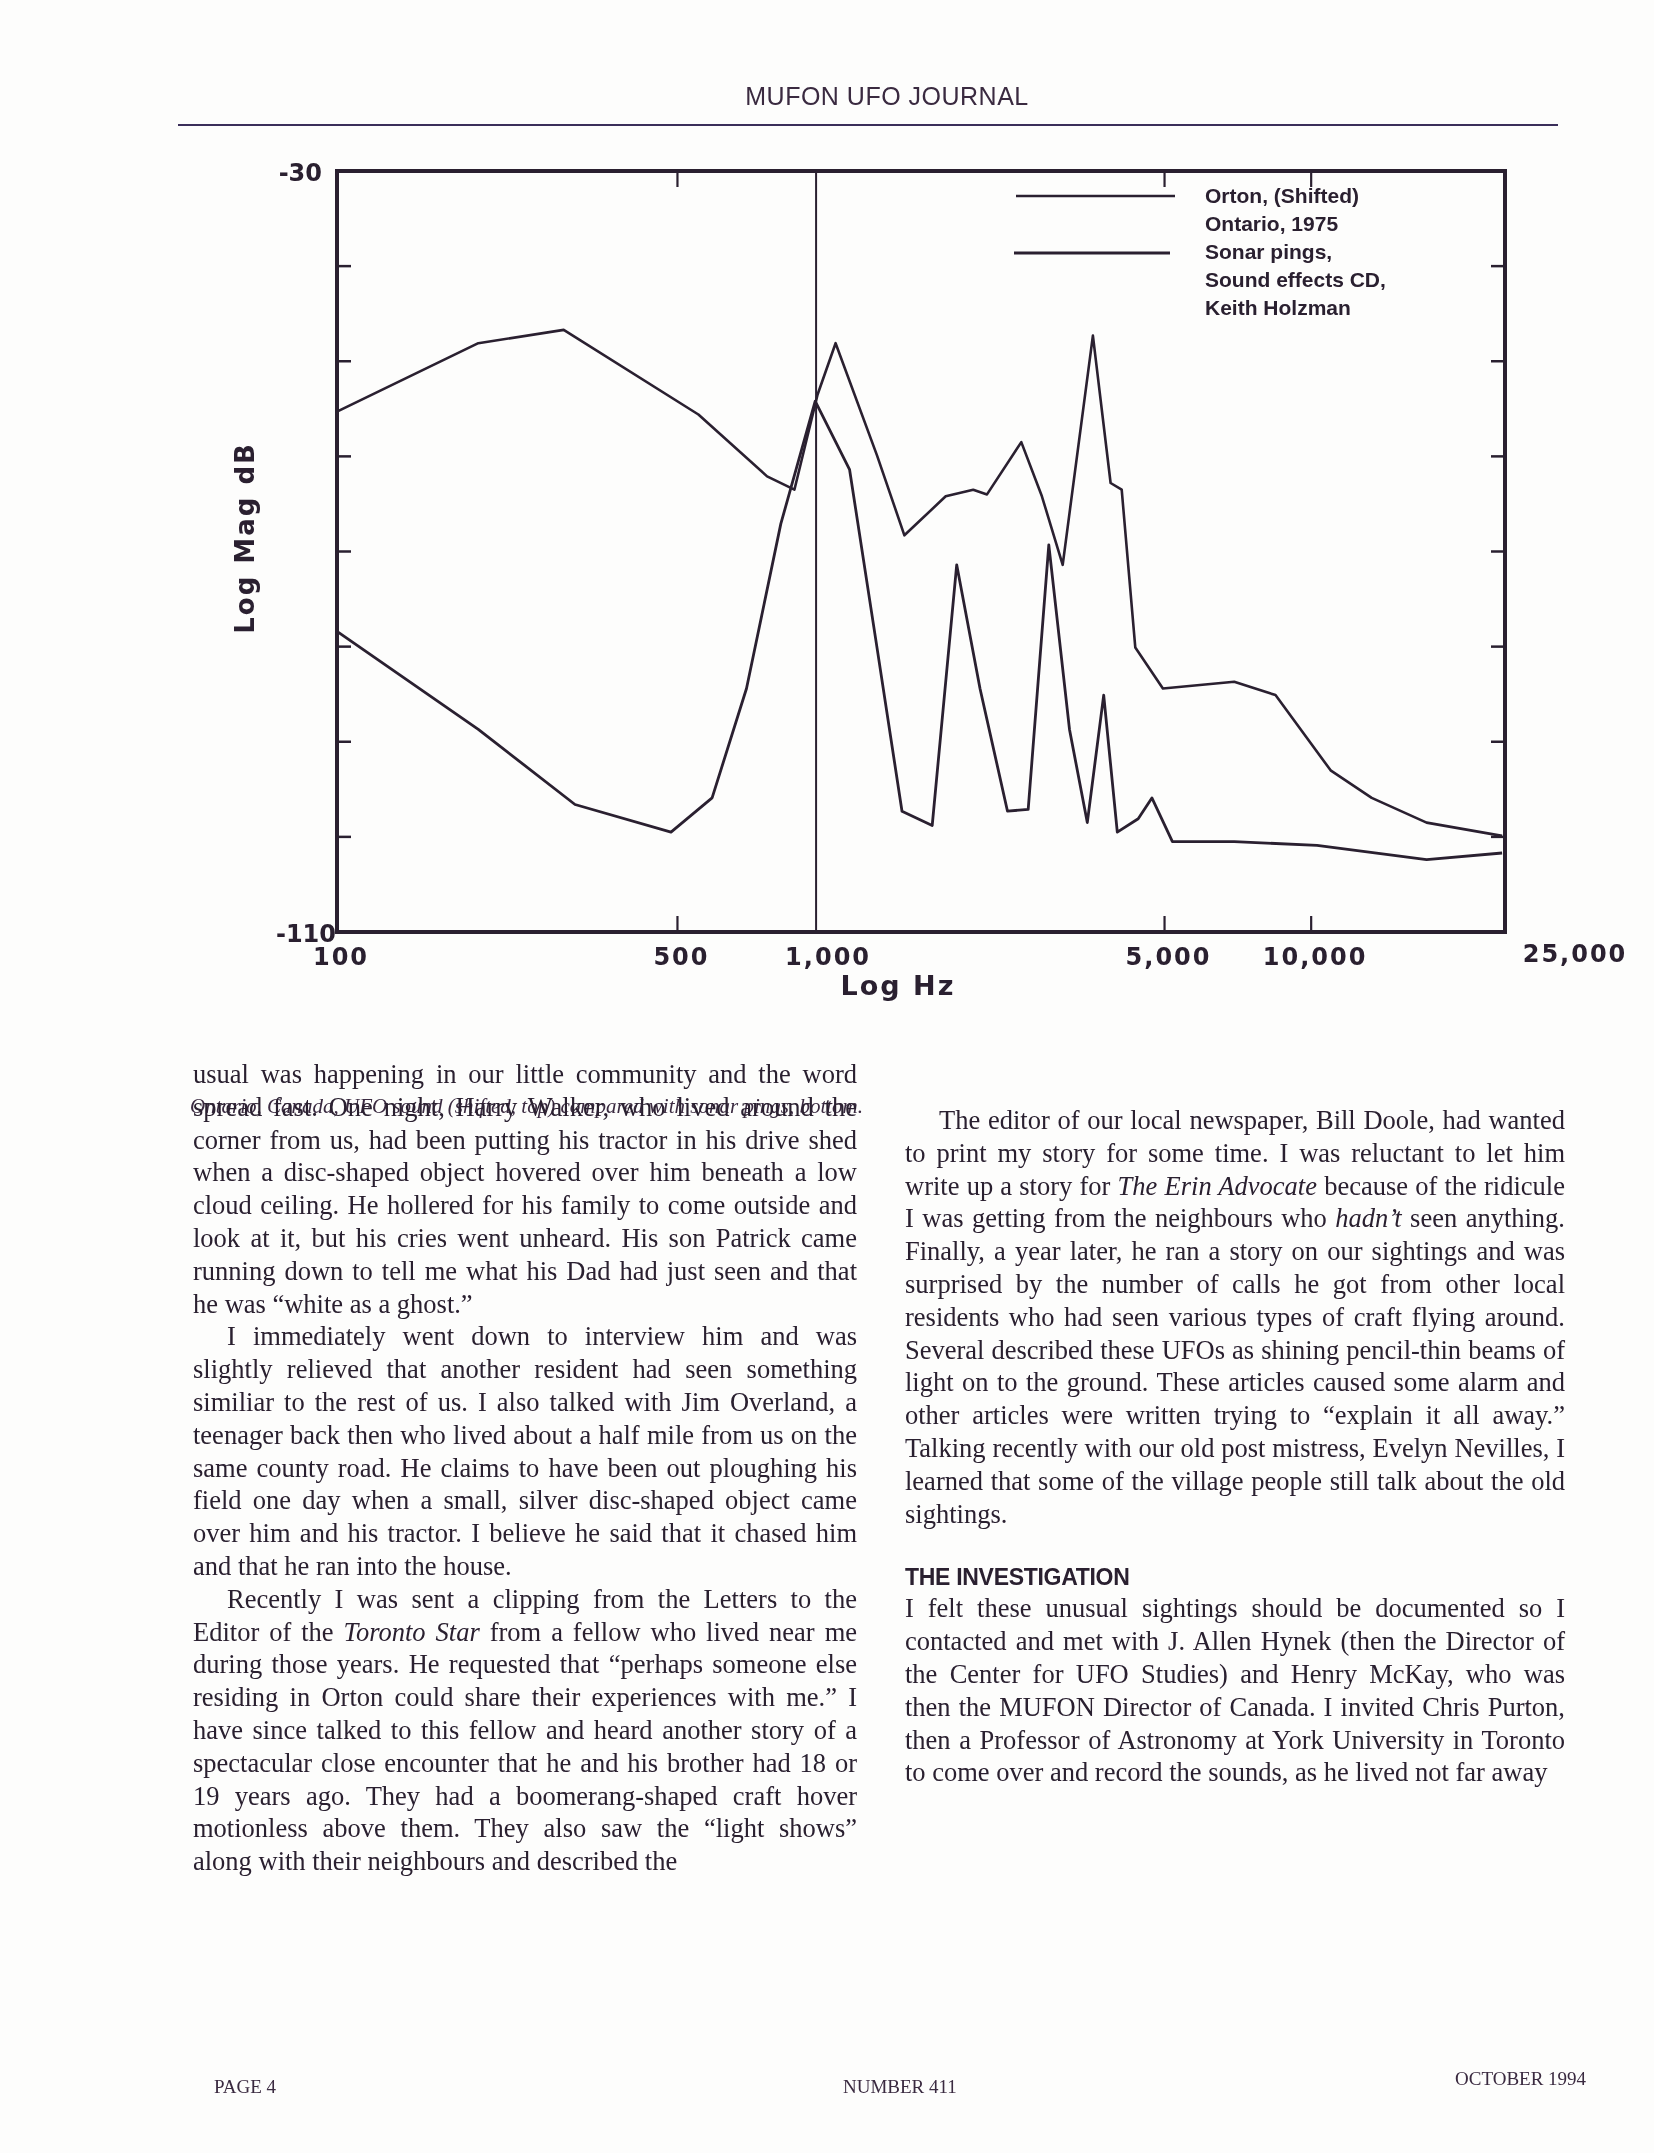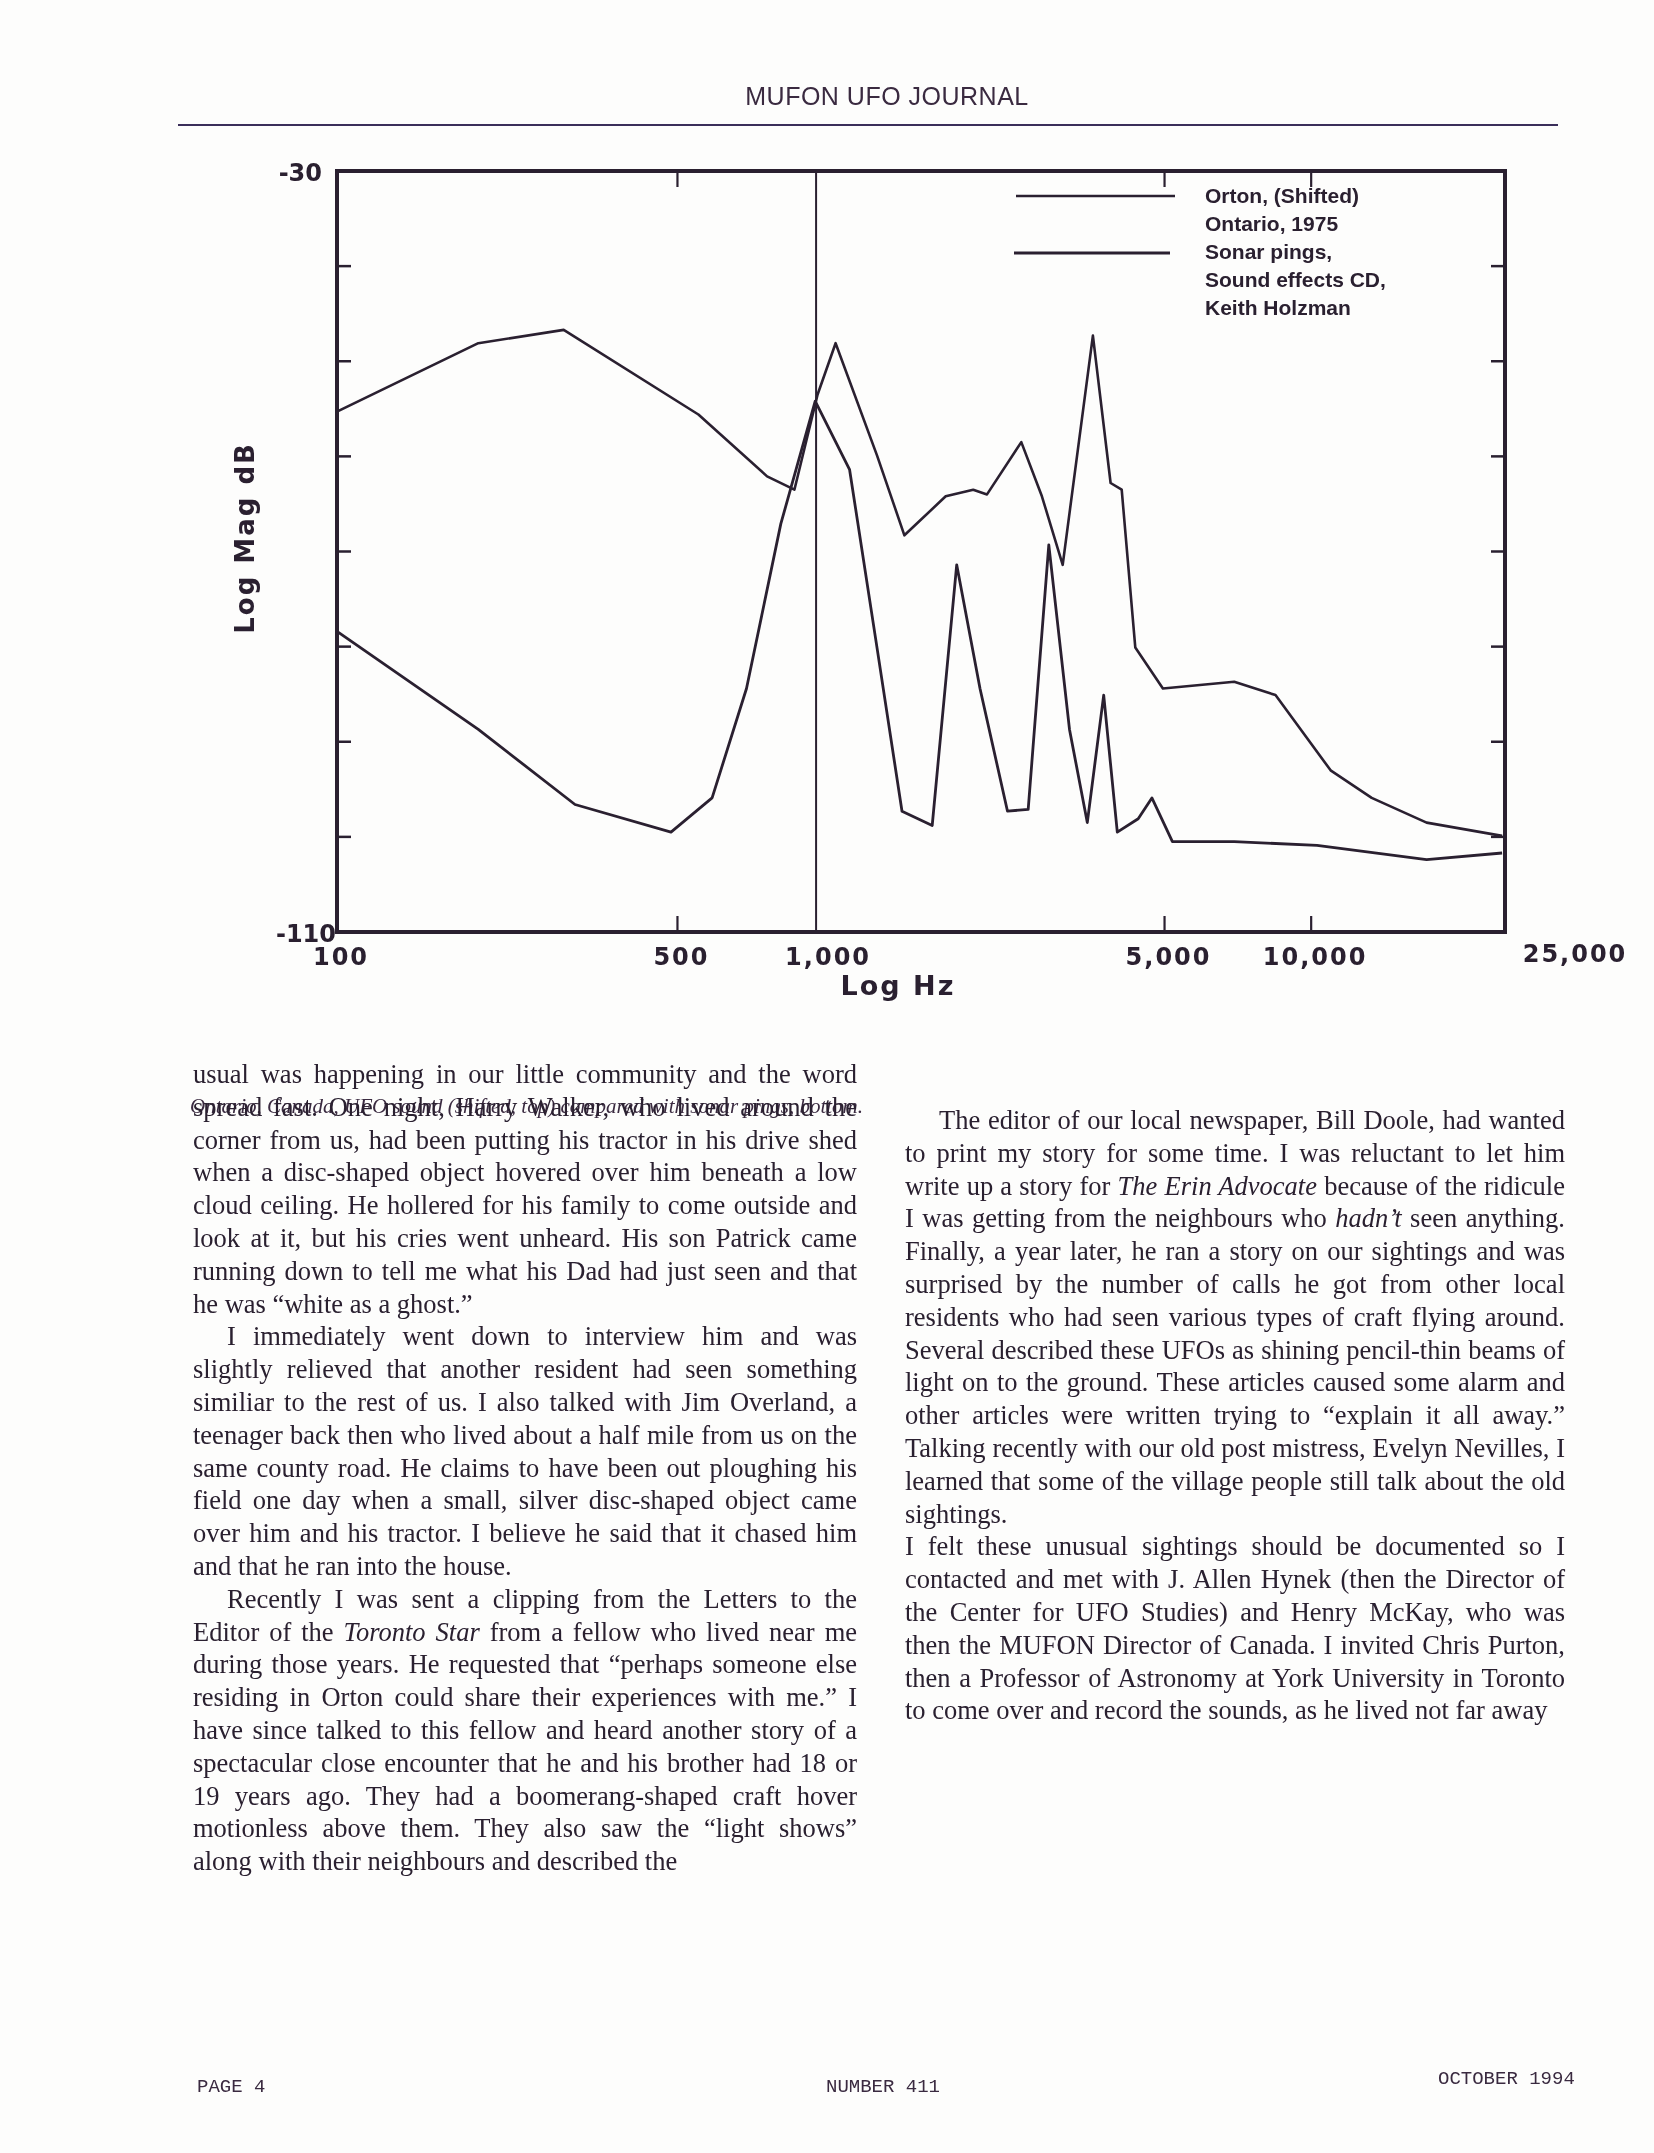--- a/index.html
+++ b/index.html
@@ -28,21 +28,21 @@
     text-align: justify; color: #2a2030;
   }
   .col p { margin: 0; }
   .col p.indent { text-indent: 34px; }
   .col-left { left: 193px; top: 1058px; width: 664px; }
   .col-right { left: 905px; top: 1104px; width: 660px; }
   .section-head {
     font-family: "Liberation Sans", sans-serif; font-weight: bold; font-size: 23px;
     margin-top: 32px !important; letter-spacing: -0.3px; line-height: 30px;
   }
-  .footer { position: absolute; top: 2076px; font-family: Liberation Mono, monospace; font-size: 19px; color: #3a2a40; }
+  .footer { position: absolute; top: 2076px; font-family: Liberation Serif, serif; font-size: 19px; color: #3a2a40; margin-left: 17px; }
   .footer-left { left: 197px; }
   .footer-center { left: 826px; }
   .footer-right { left: 1438px; top: 2068px; }
 </style>
 </head>
 <body>
 
 <div class="header-title">MUFON UFO JOURNAL</div>
 <div class="header-rule"></div>
 
@@ -103,18 +103,19 @@
 <div class="caption">Ontario, Canada, UFO sound (shifted, top) compared with sonar pings, bottom.</div>
 
 <div class="col col-left">
   <p>usual was happening in our little community and the word spread fast. One night, Harry Walker, who lived around the corner from us, had been putting his tractor in his drive shed when a disc-shaped object hovered over him beneath a low cloud ceiling. He hollered for his family to come outside and look at it, but his cries went unheard. His son Patrick came running down to tell me what his Dad had just seen and that he was “white as a ghost.”</p>
   <p class="indent">I immediately went down to interview him and was slightly relieved that another resident had seen some­thing similiar to the rest of us. I also talked with Jim Overland, a teenager back then who lived about a half mile from us on the same county road. He claims to have been out ploughing his field one day when a small, silver disc-shaped object came over him and his tractor. I believe he said that it chased him and that he ran into the house.</p>
   <p class="indent"><span>Recently I was sent a clipping from the Letters to the Editor of the </span><i>Toronto Star</i><span> from a fellow who lived near me during those years. He requested that “per­haps someone else residing in Orton could share their experiences with me.” I have since talked to this fel­low and heard another story of a spectacular close encounter that he and his brother had 18 or 19 years ago. They had a boomerang-shaped craft hover motionless above them. They also saw the “light shows” along with their neighbours and described the</span></p>
 </div>
 
 <div class="col col-right">
   <p class="indent"><span>The editor of our local newspaper, Bill Doole, had wanted to print my story for some time. I was reluc­tant to let him write up a story for </span><i>The Erin Advocate</i><span> because of the ridicule I was getting from the neigh­bours who </span><i>hadn’t</i><span> seen anything. Finally, a year later, he ran a story on our sightings and was surprised by the number of calls he got from other local residents who had seen various types of craft flying around. Several described these UFOs as shining pencil-thin beams of light on to the ground. These articles caused some alarm and other articles were written trying to “explain it all away.” Talking recently with our old post mistress, Evelyn Nevilles, I learned that some of the village people still talk about the old sightings.</span></p>
+  <p class="section-head">THE INVESTIGATION</p>
   <p>I felt these unusual sightings should be documented so I contacted and met with J. Allen Hynek (then the Director of the Center for UFO Studies) and Henry McKay, who was then the MUFON Director of Canada. I invited Chris Purton, then a Professor of Astronomy at York University in Toronto to come over and record the sounds, as he lived not far away</p>
 </div>
 
 <div class="footer footer-left">PAGE 4</div>
 <div class="footer footer-center">NUMBER 411</div>
 <div class="footer footer-right">OCTOBER 1994</div>
 
 </body></html>

